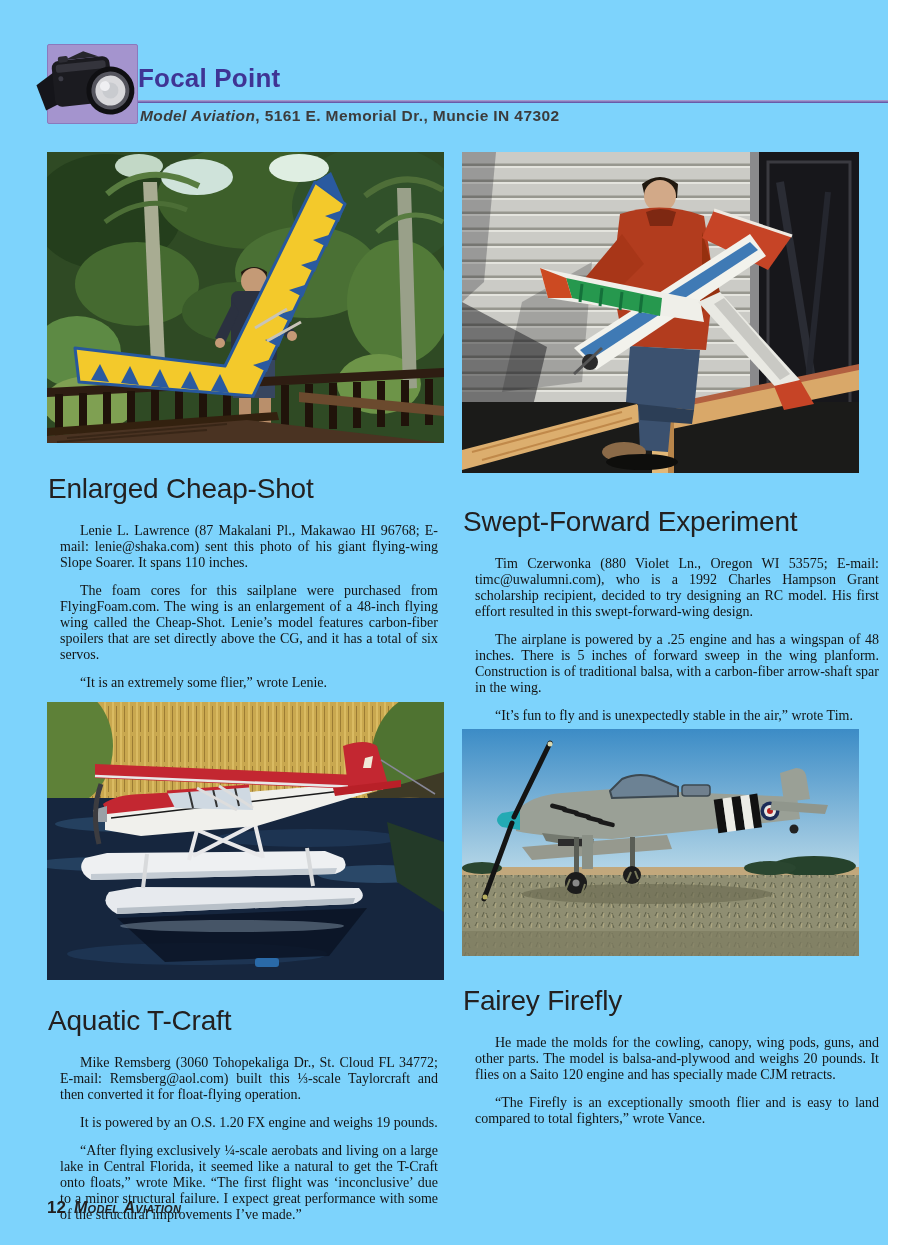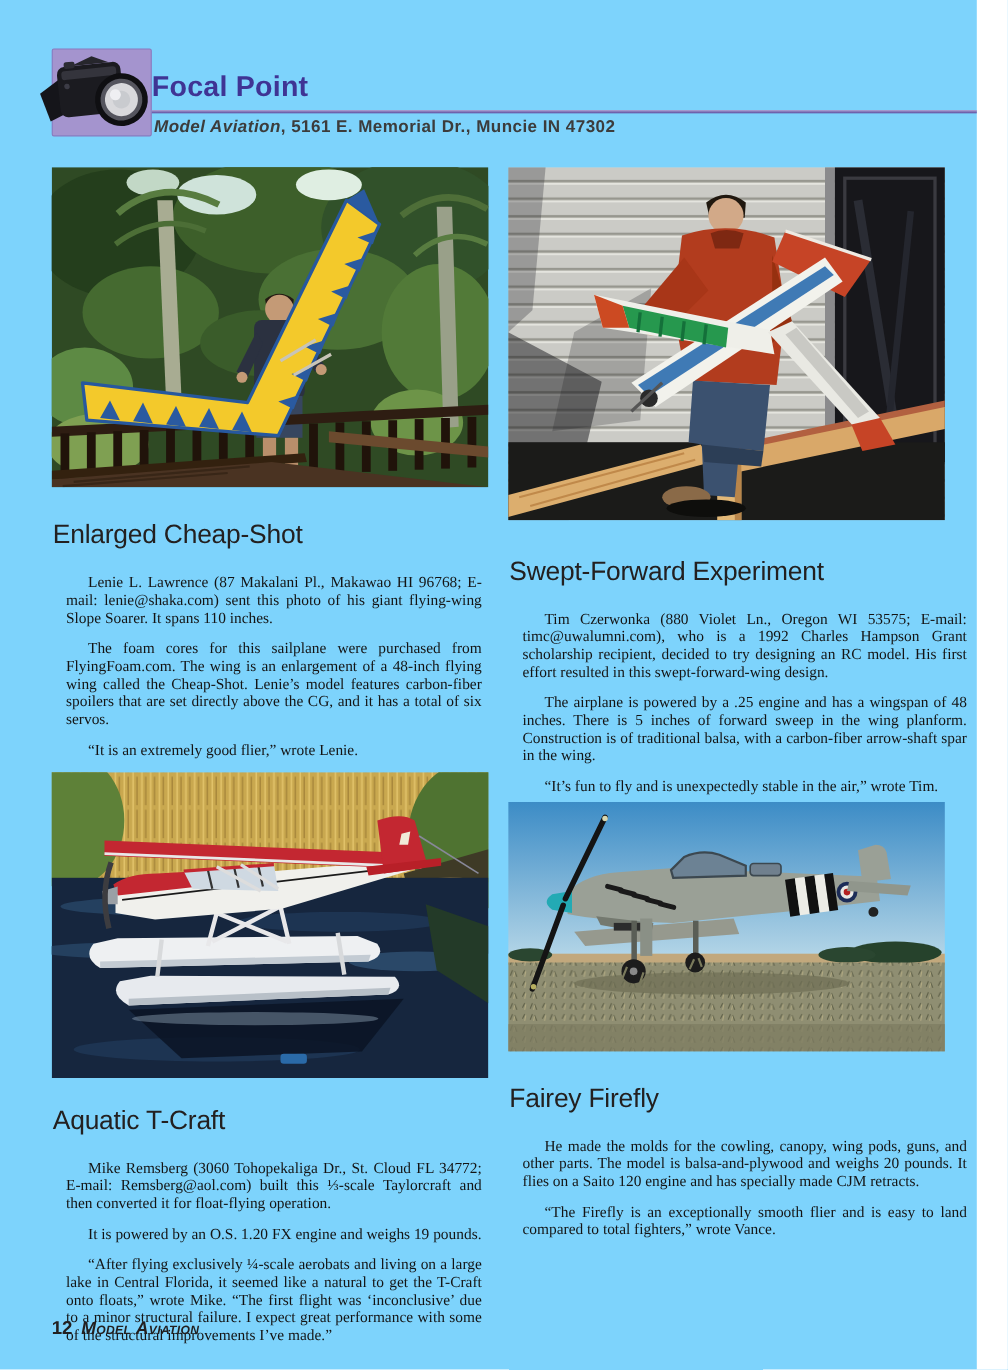--- a/index.html
+++ b/index.html
@@ -16,21 +16,21 @@
             background:linear-gradient(#b0a7d6,#5b4b9e);}
   .pub-line{position:absolute;left:140px;top:107px;margin:0;
             font-family:"Liberation Sans",sans-serif;font-weight:bold;font-size:15.5px;
             color:#3c3c3c;letter-spacing:.4px;}
   .pub-name{font-style:italic;}
   
   .photo{position:absolute;margin:0;line-height:0;}
   .photo svg{display:block;}
   
   .article-title{position:absolute;margin:0;font-family:"Liberation Sans",sans-serif;
-            font-weight:500;font-size:24px;color:#232020;letter-spacing:-.2px;}
+            font-weight:500;font-size:28px;color:#232020;letter-spacing:-.2px;}
   .article-body{position:absolute;font-size:14px;line-height:16px;text-align:justify;}
   .article-body p{margin:12px;text-indent:20px;}
   
   .page-footer{position:absolute;left:47px;top:1198px;font-family:"Liberation Sans",sans-serif;}
   .page-number{font-weight:bold;font-size:17px;color:#232020;}
   .mag-name{font-weight:bold;font-style:italic;font-variant:small-caps;font-size:16px;
             color:#232020;margin-left:8px;letter-spacing:.3px;}
 </style>
 </head>
 <body>
@@ -321,21 +321,21 @@
       <circle cx="88" cy="15" r="2.5" fill="#d8d8b0"></circle>
       <circle cx="23" cy="168" r="2.5" fill="#b8b060"></circle>
       <path d="M104 160 l4 -10 M120 164 l3 -9 M165 152 l4 -9 M176 150 l-3 -8" stroke="#7a7a5c" stroke-width="2"></path>
     </svg>
   </figure>
 
   <h2 class="article-title" style="left:48px;top:473px">Enlarged Cheap-Shot</h2>
   <div class="article-body" style="left:48px;top:511px;width:402px">
     <p>Lenie L. Lawrence (87 Makalani Pl., Makawao HI 96768; E-mail: lenie@shaka.com) sent this photo of his giant flying-wing Slope Soarer. It spans 110 inches.</p>
     <p>The foam cores for this sailplane were purchased from FlyingFoam.com. The wing is an enlargement of a 48-inch flying wing called the Cheap-Shot. Lenie’s model features carbon-fiber spoilers that are set directly above the CG, and it has a total of six servos.</p>
-    <p>“It is an extremely good flier,” wrote Lenie.</p>
+    <p>“It is an extremely some flier,” wrote Lenie.</p>
   </div>
 
   <h2 class="article-title" style="left:463px;top:506px">Swept-Forward Experiment</h2>
   <div class="article-body" style="left:463px;top:544px;width:428px">
     <p>Tim Czerwonka (880 Violet Ln., Oregon WI 53575; E-mail: timc@uwalumni.com), who is a 1992 Charles Hampson Grant scholarship recipient, decided to try designing an RC model. His first effort resulted in this swept-forward-wing design.</p>
     <p>The airplane is powered by a .25 engine and has a wingspan of 48 inches. There is 5 inches of forward sweep in the wing planform. Construction is of traditional balsa, with a carbon-fiber arrow-shaft spar in the wing.</p>
     <p>“It’s fun to fly and is unexpectedly stable in the air,” wrote Tim.</p>
   </div>
 
   <h2 class="article-title" style="left:48px;top:1005px">Aquatic T-Craft</h2>

